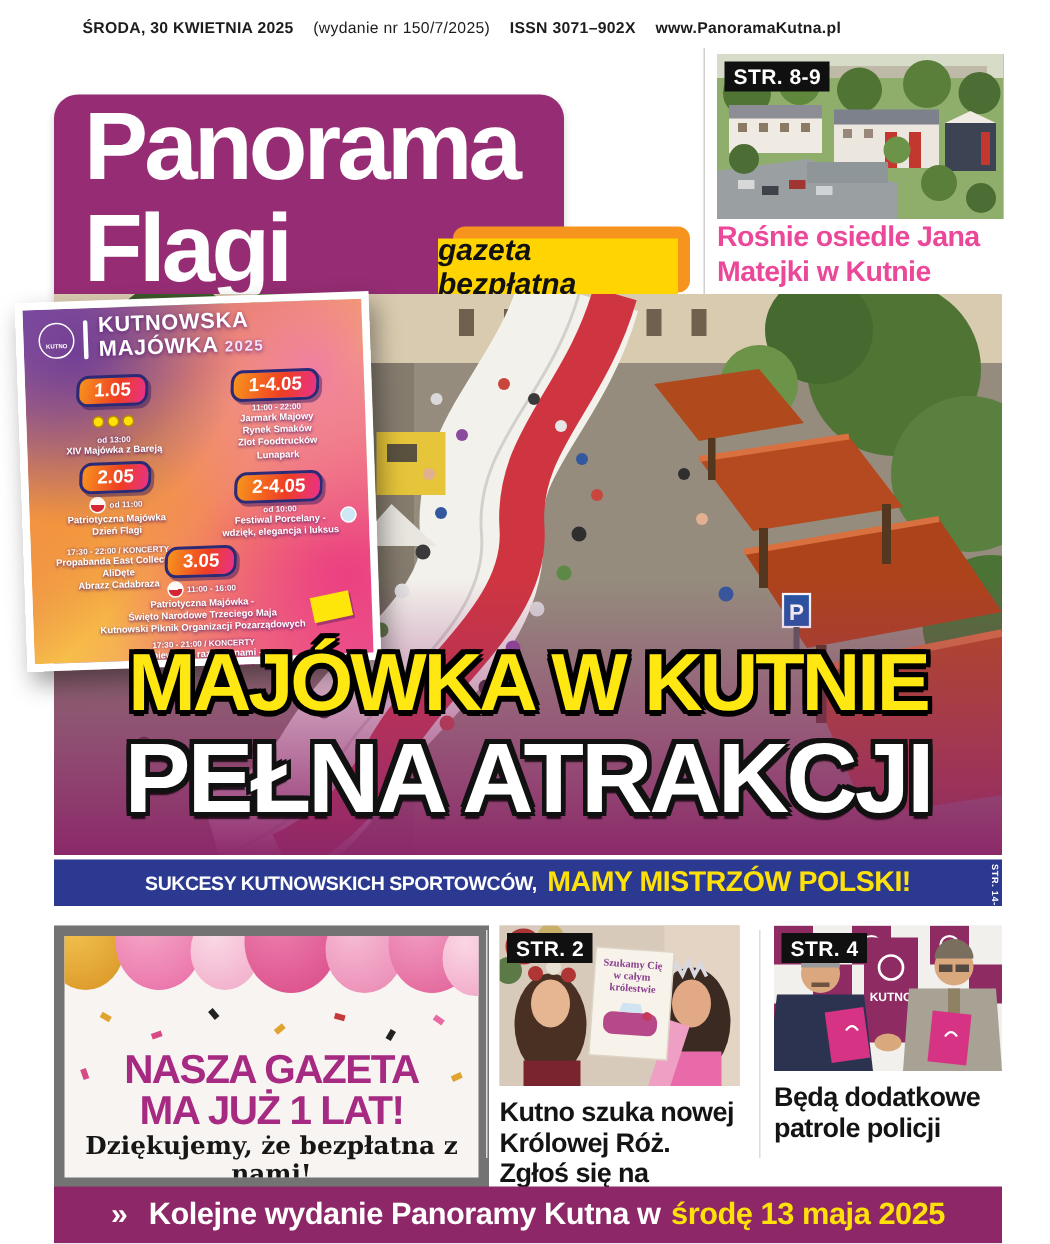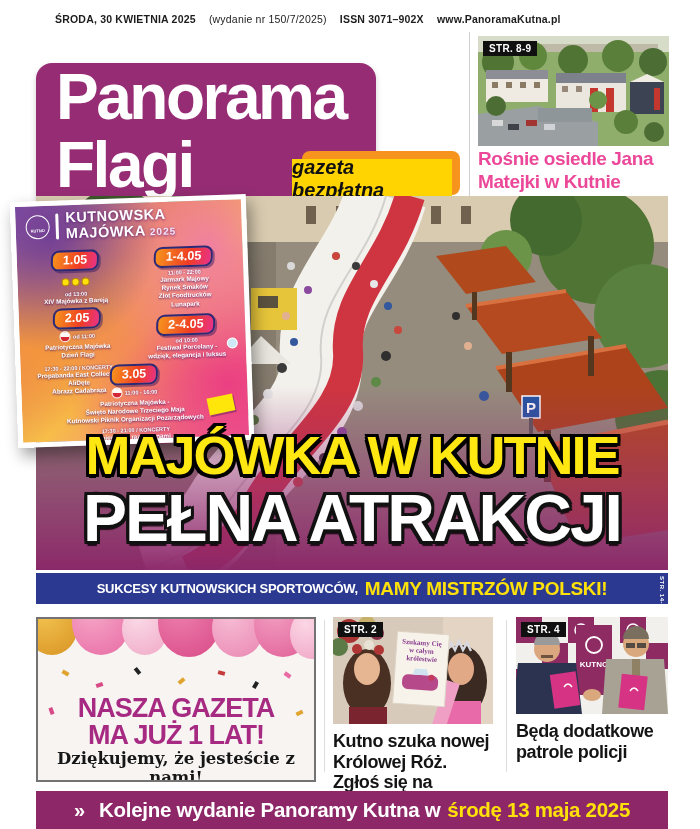--- a/index.html
+++ b/index.html
@@ -22,21 +22,21 @@
   .tag-yellow{position:absolute;left:256px;top:96px;width:160px;height:40px;
               background:#ffd400;display:flex;align-items:center;justify-content:center;
               font-weight:800;font-style:italic;font-size:20px;color:#111;}
 
   .divider-v{position:absolute;left:469px;top:32px;width:1px;height:164px;background:#cfcfcf;}
 
   
   .topstory{position:absolute;left:478px;top:36px;width:212px;}
   .topstory .photo{position:relative;width:191px;height:110px;overflow:hidden;background:#7da05a;}
   .pagelabel{position:absolute;left:5px;top:5px;background:#101010;color:#fff;
-             font-size:10px;font-weight:800;padding:2px 6px;letter-spacing:.3px;z-index:3;}
+             font-size:14px;font-weight:800;padding:2px 6px;letter-spacing:.3px;z-index:3;}
   .topstory h2{position:absolute;top:112px;left:0;margin:0;width:210px;font-size:19px;
                line-height:22.5px;font-weight:900;color:#ec4899;letter-spacing:-.4px;}
 
   
   .mainphoto{position:absolute;left:36px;top:196px;width:632px;height:374px;overflow:hidden;}
 
   
   .poster{position:absolute;left:14px;top:198px;width:226px;height:236px;
           border:5px solid #fff;box-shadow:4px 8px 16px rgba(0,0,0,.4);
           transform:rotate(-2deg);z-index:4;overflow:hidden;
@@ -86,21 +86,21 @@
   
   .sportsbar{position:absolute;left:36px;top:573px;width:632px;height:31px;background:#2b3990;
              display:flex;align-items:center;justify-content:center;white-space:nowrap;}
   .sportsbar .w{color:#fff;font-weight:900;font-size:13px;letter-spacing:-.3px;}
   .sportsbar .y{color:#ffe10a;font-weight:900;font-size:19px;letter-spacing:-.3px;margin-left:7px;}
   .sportsbar .vlabel{position:absolute;right:3px;top:3px;color:#fff;font-size:6px;font-weight:700;
              writing-mode:vertical-rl;letter-spacing:.5px;}
 
   
   .card1{position:absolute;left:36px;top:617px;width:276px;height:161px;background:#f7f4f2;
-         border:2px solid #737373;overflow:hidden;}
+         border:7px solid #737373;overflow:hidden;}
   .balloon{position:absolute;border-radius:50%;}
   .confetti{position:absolute;width:7px;height:4px;}
   .ann1{position:absolute;left:0;top:74px;width:276px;text-align:center;color:#a62a82;
         font-weight:900;font-size:27px;letter-spacing:-1px;}
   .ann2{position:absolute;left:0;top:101px;width:276px;text-align:center;color:#a62a82;
         font-weight:900;font-size:27px;letter-spacing:-1px;}
   .ann3{position:absolute;left:0;top:130px;width:276px;text-align:center;color:#161616;
         font-family:"DejaVu Serif",serif;font-weight:700;font-size:16.5px;}
 
   .col2{position:absolute;left:333px;top:617px;width:160px;}
@@ -345,21 +345,21 @@
       <div class="confetti" style="left:96px;top:50px;background:#222;transform:rotate(50deg)"></div>
       <div class="confetti" style="left:140px;top:60px;background:#e0a32e;transform:rotate(-40deg)"></div>
       <div class="confetti" style="left:180px;top:52px;background:#c43a3a;transform:rotate(15deg)"></div>
       <div class="confetti" style="left:214px;top:64px;background:#222;transform:rotate(-60deg)"></div>
       <div class="confetti" style="left:246px;top:54px;background:#e86ba4;transform:rotate(35deg)"></div>
       <div class="confetti" style="left:10px;top:90px;background:#d84a86;transform:rotate(70deg)"></div>
       <div class="confetti" style="left:258px;top:92px;background:#e0a32e;transform:rotate(-25deg)"></div>
     </div>
     <div class="ann1">NASZA GAZETA</div>
     <div class="ann2">MA JUŻ 1 LAT!</div>
-    <div class="ann3">Dziękujemy, że jesteście z nami!</div>
+    <div class="ann3">Dziękujemy, że bezpłatna z nami!</div>
   </div>
 
   <div class="divb" style="left:324px"></div>
   <div class="divb" style="left:506px"></div>
 
   <div class="col2">
     <div class="photo">
       <svg width="160" height="107" viewBox="0 0 160 107">
         <rect width="160" height="107" fill="#d8cabb"></rect>
         <rect x="110" y="0" width="50" height="107" fill="#e4d4c4"></rect>

